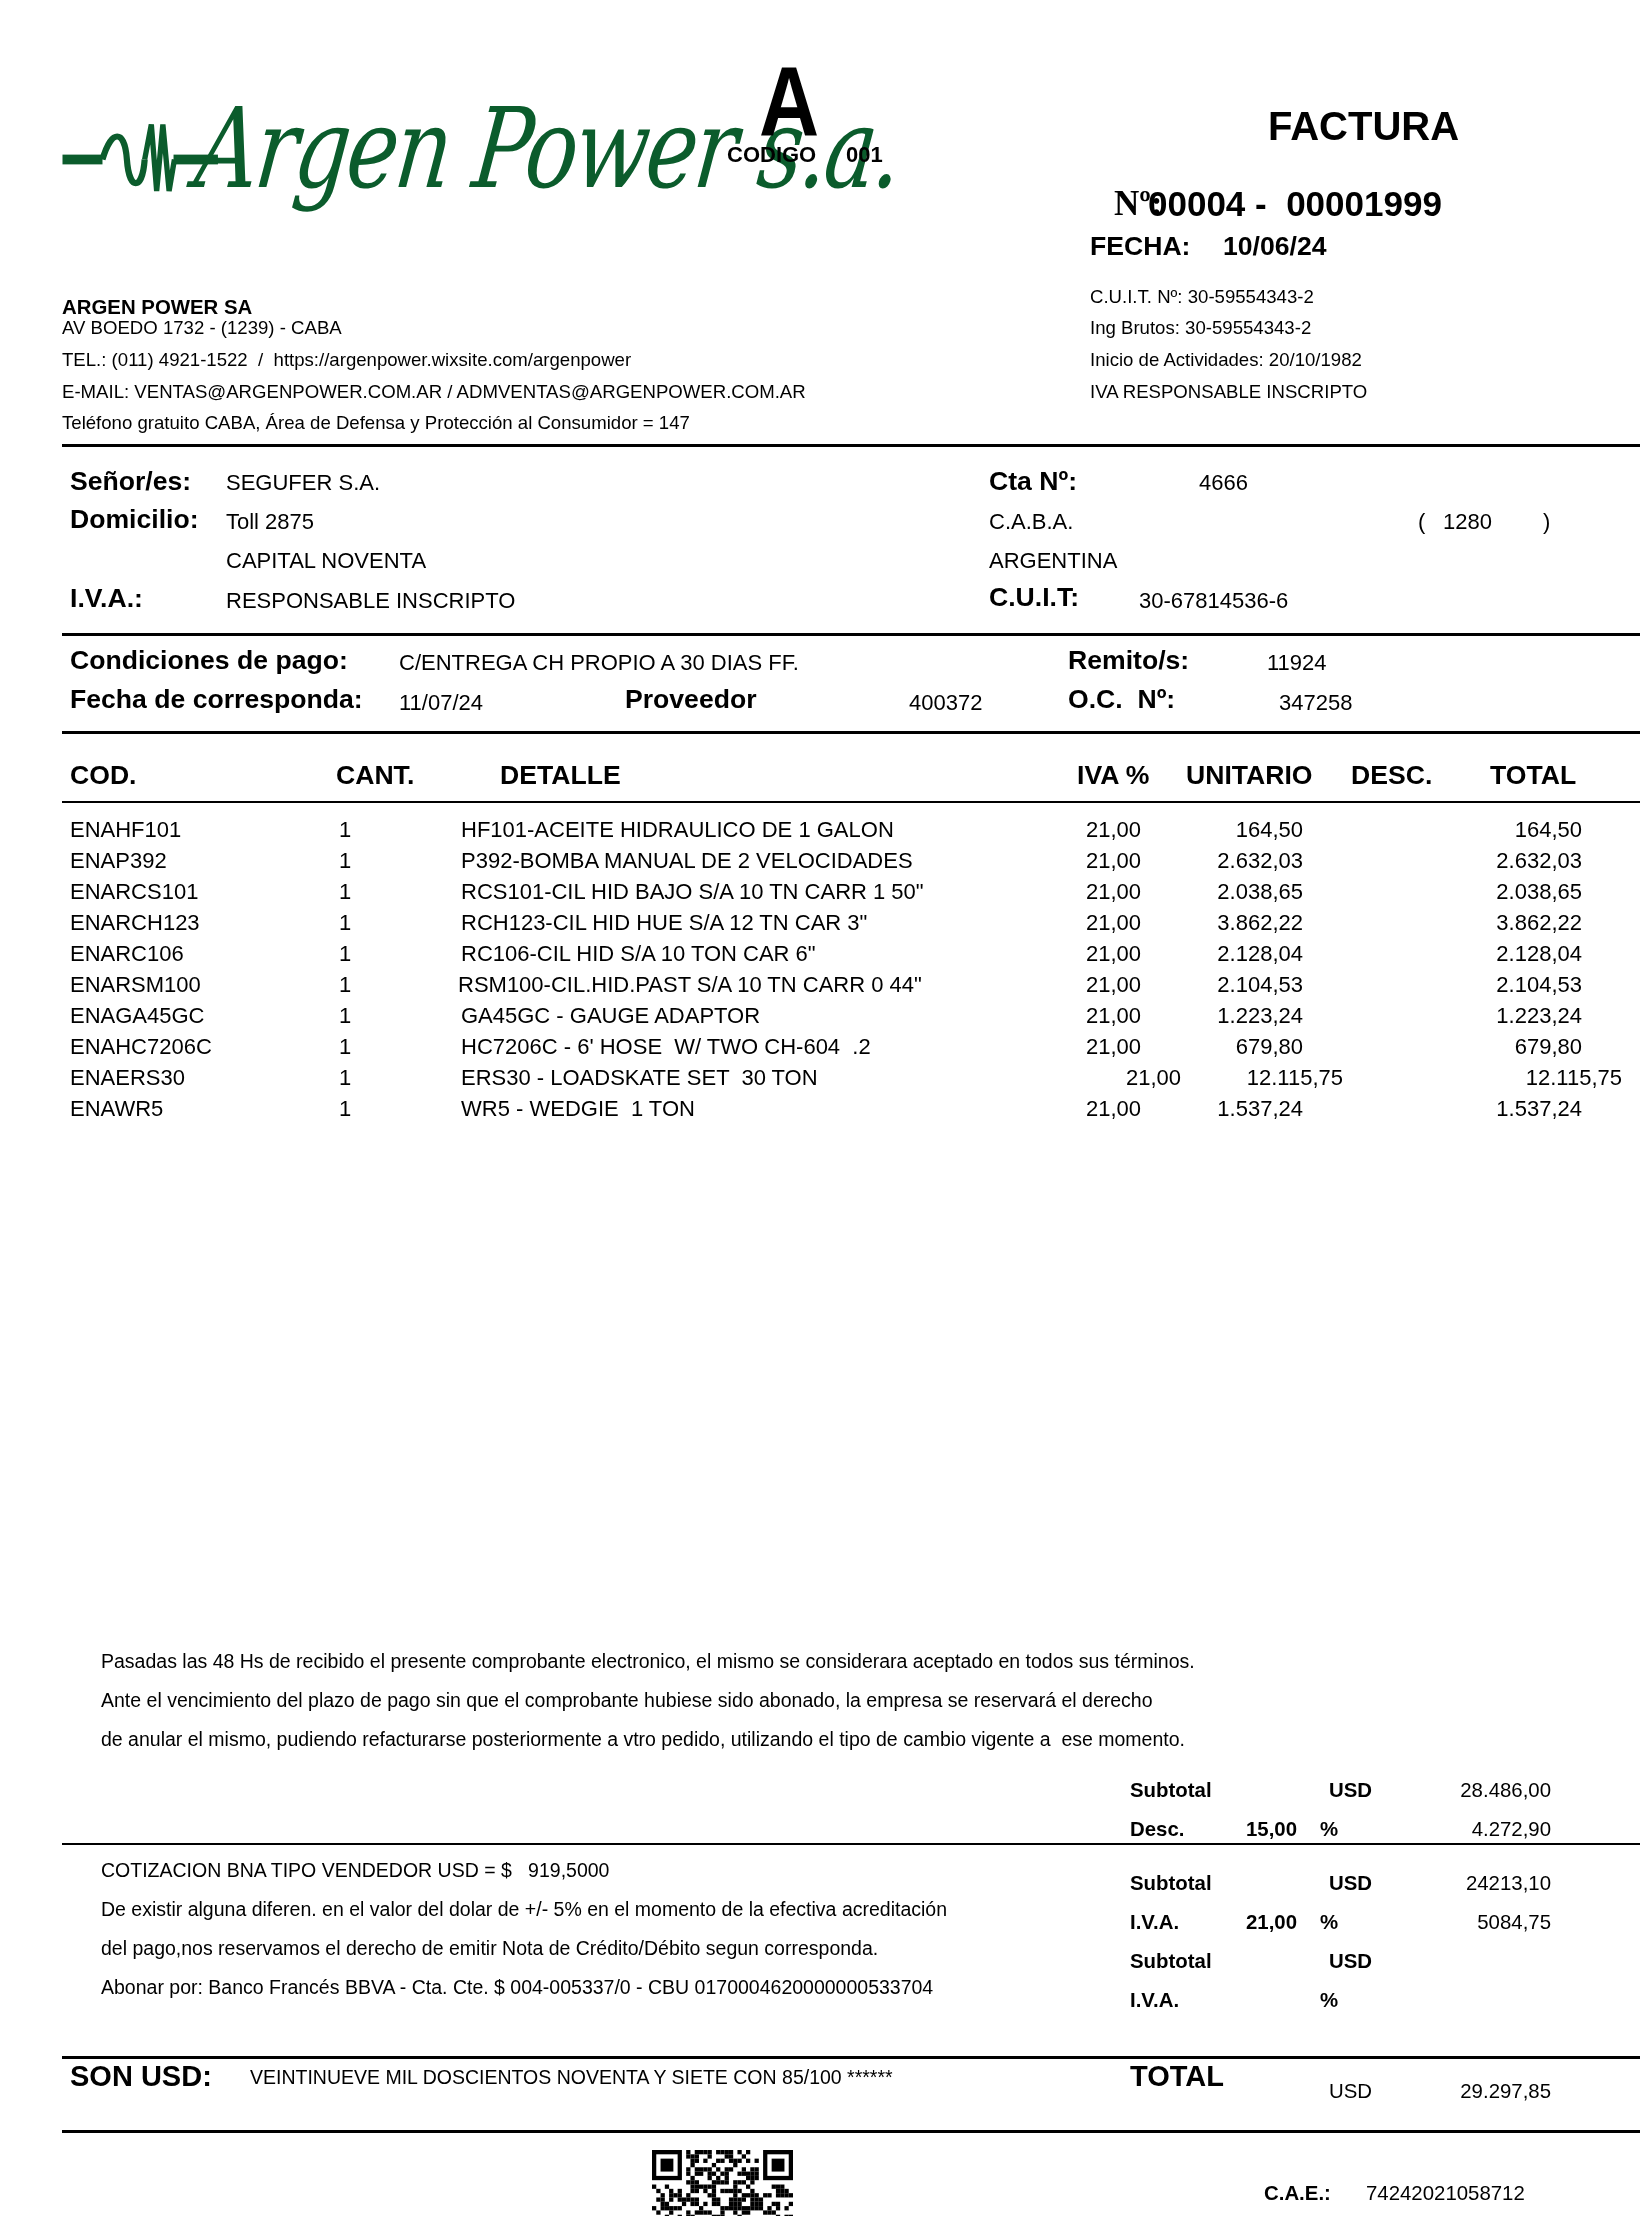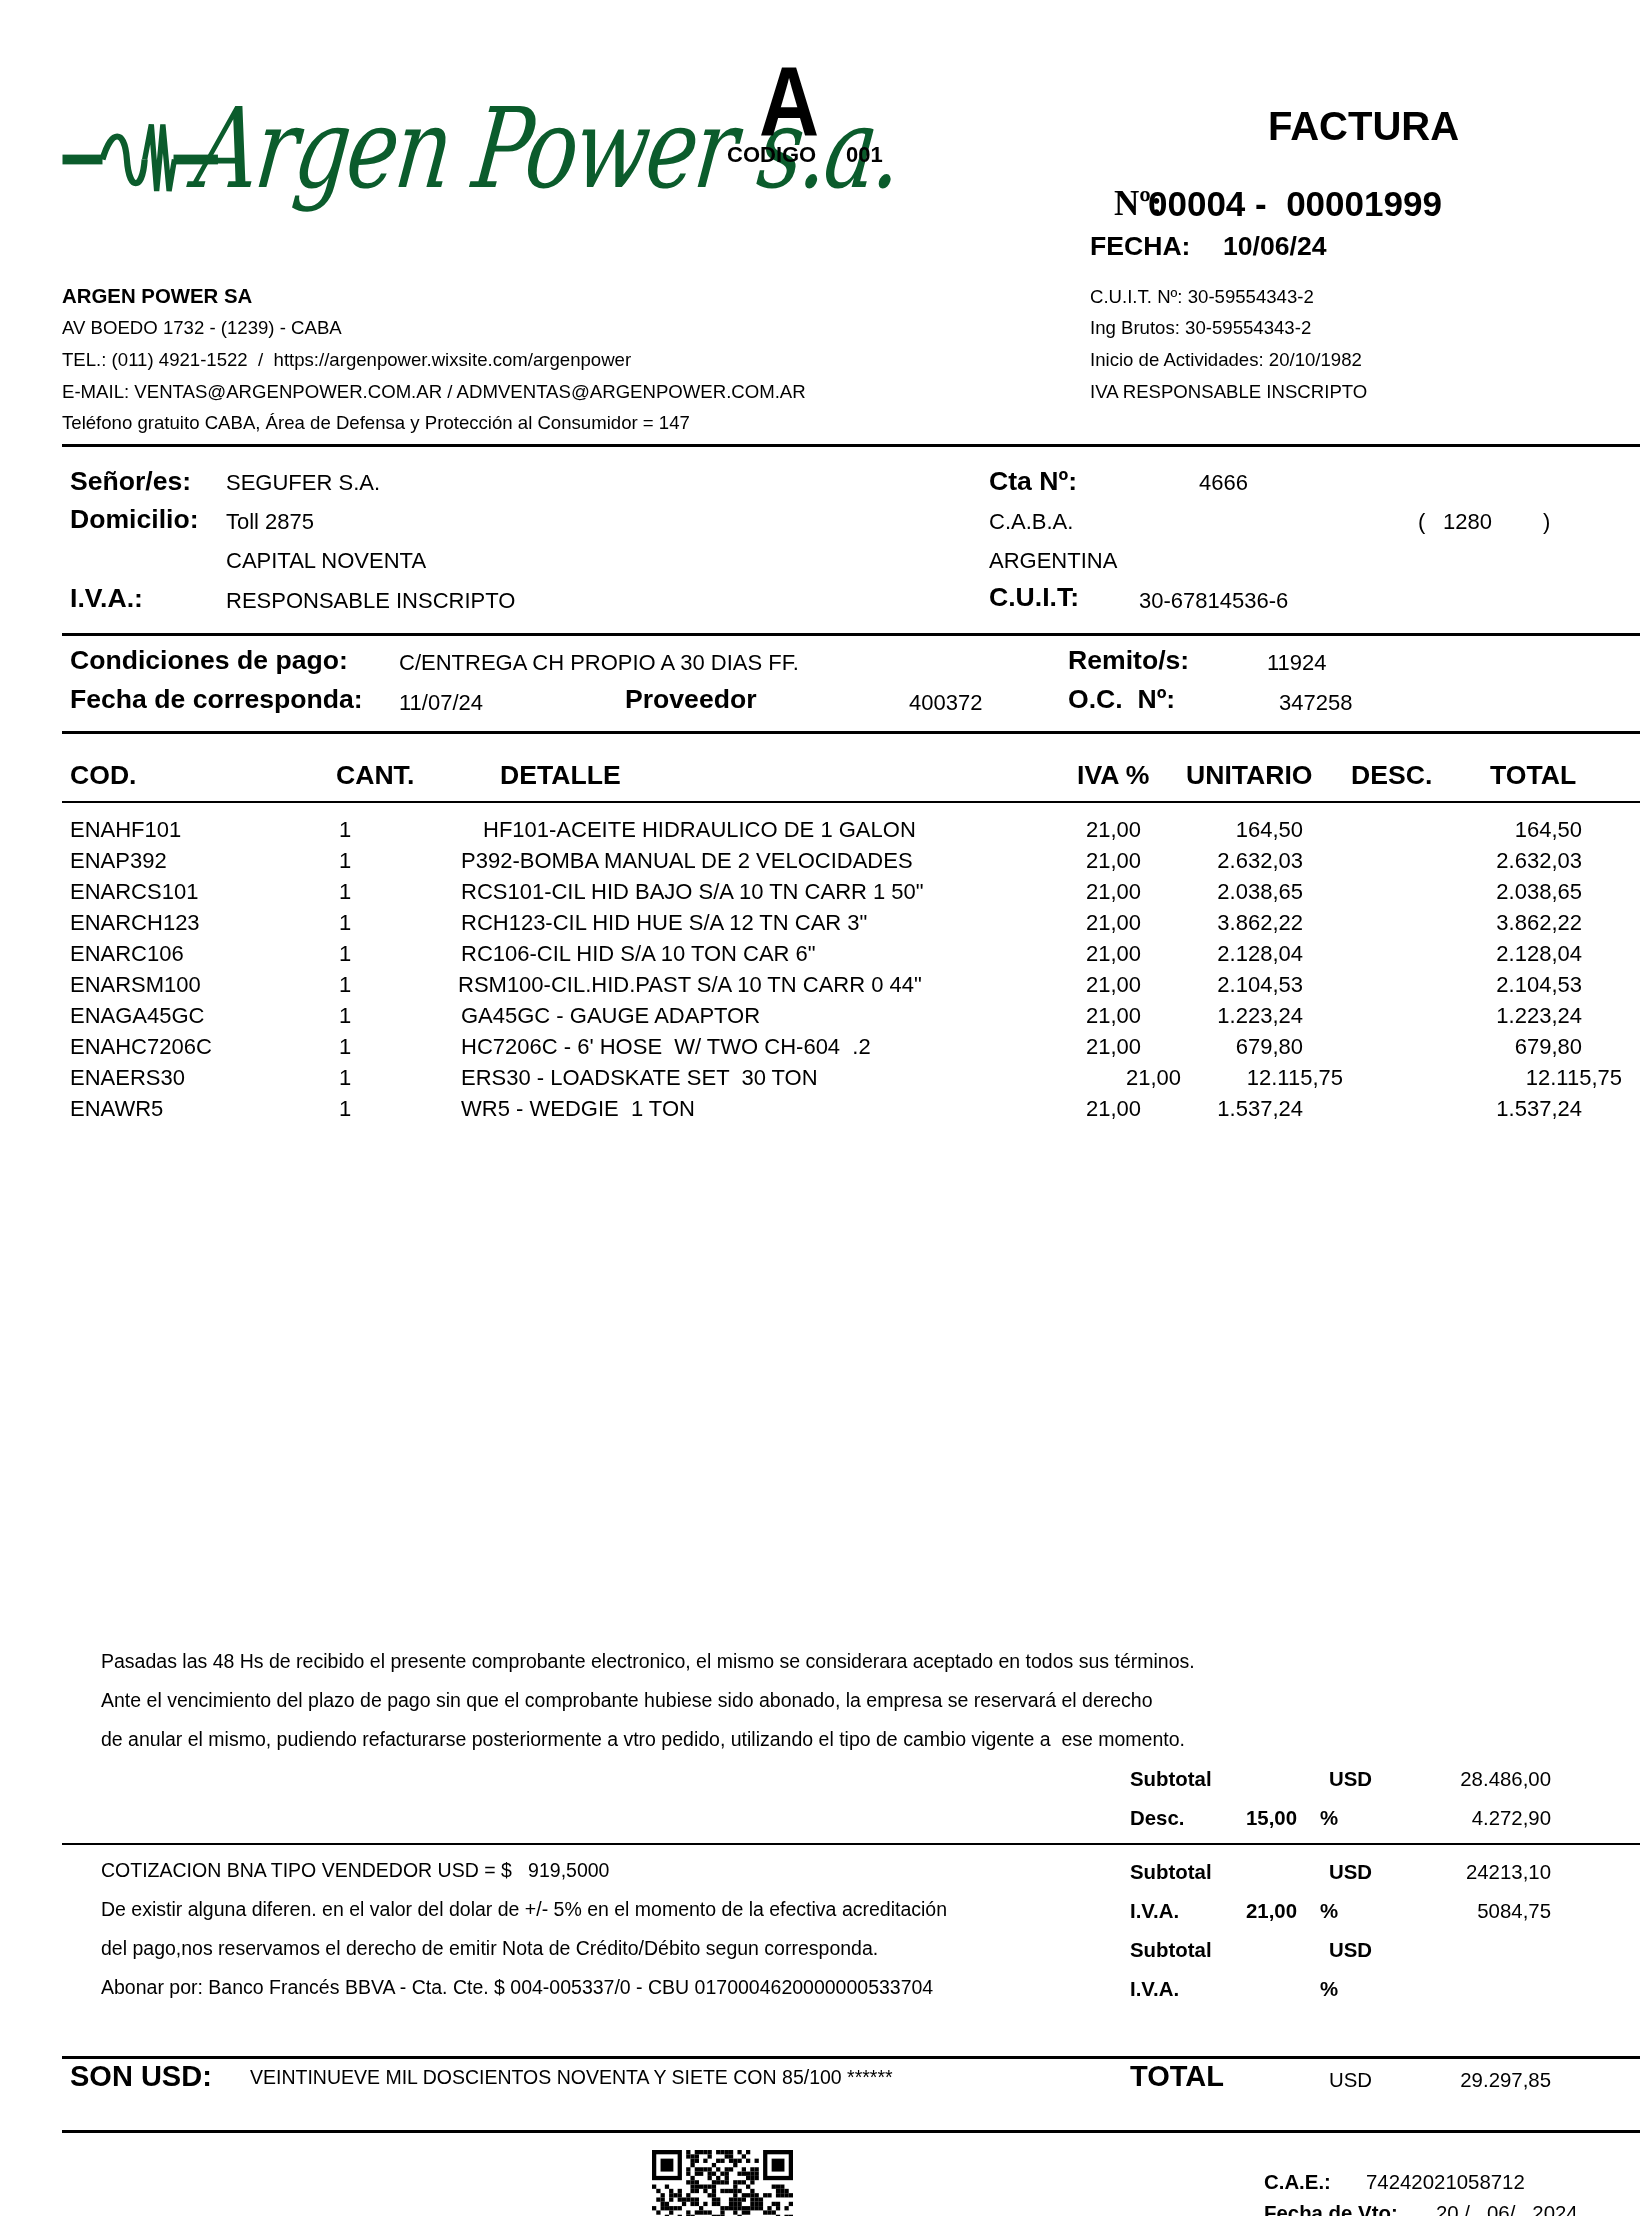--- a/index.html
+++ b/index.html
@@ -13,21 +13,21 @@
 
   
   #logo { position:absolute; left:58px; top:80px; width:647px; height:151px; }
   .logo-text { position:absolute; left:146px; top:4.4px; font-family:"DejaVu Serif", serif;
                font-style:italic; font-size:111px; color:#0b5c2c; letter-spacing:-3.5px;
                transform:scaleX(0.78) skewX(-8deg); transform-origin:left top; white-space:pre; }
 
   
   .f42 { font-size:18.6px; }
   .f44 { font-size:19.5px; }
-  .f46 { font-size:20.4px; }
+  .f46 { font-size:20.4px;margin-top:11px; }
   .f50 { font-size:22px; }
   .f60 { font-size:26.6px; }
   .f66 { font-size:29px; }
   .f80 { font-size:35px; }
   .f90 { font-size:40px; }
 
   .row { position:absolute; left:0; width:1649px; height:31px; }
   .row .c { position:absolute; top:0; font-size:22px; white-space:pre; line-height:1; }
 
   #qr { position:absolute; left:652px; top:2150px; width:141px; height:151px; }
@@ -109,21 +109,21 @@
     <div class="abs b f60" style="left:1077px;top:762px;">IVA %</div>
     <div class="abs b f60" style="left:1186px;top:762px;">UNITARIO</div>
     <div class="abs b f60" style="left:1351px;top:762px;">DESC.</div>
     <div class="abs b f60" style="left:1490px;top:762px;">TOTAL</div>
   </div>
   <div class="rule thin" style="top:801px;"></div>
   <div id="table-body">
       <div class="row" style="top: 819px;">
         <span class="c" style="left: 70px;">ENAHF101</span>
         <span class="c" style="left: 339px;">1</span>
-        <span class="c" style="left: 461px; margin-left: 22px;">HF101-ACEITE HIDRAULICO DE 1 GALON</span>
+        <span class="c" style="left: 461px;">HF101-ACEITE HIDRAULICO DE 1 GALON</span>
         <span class="c" style="right: 508px; text-align: right;">21,00</span>
         <span class="c" style="right: 346px; text-align: right;">164,50</span>
         <span class="c" style="right: 218px; text-align: right;"></span>
         <span class="c" style="right: 67px; text-align: right;">164,50</span>
       </div>
       <div class="row" style="top: 850px;">
         <span class="c" style="left: 70px;">ENAP392</span>
         <span class="c" style="left: 339px;">1</span>
         <span class="c" style="left: 461px;">P392-BOMBA MANUAL DE 2 VELOCIDADES</span>
         <span class="c" style="right: 508px; text-align: right;">21,00</span>

